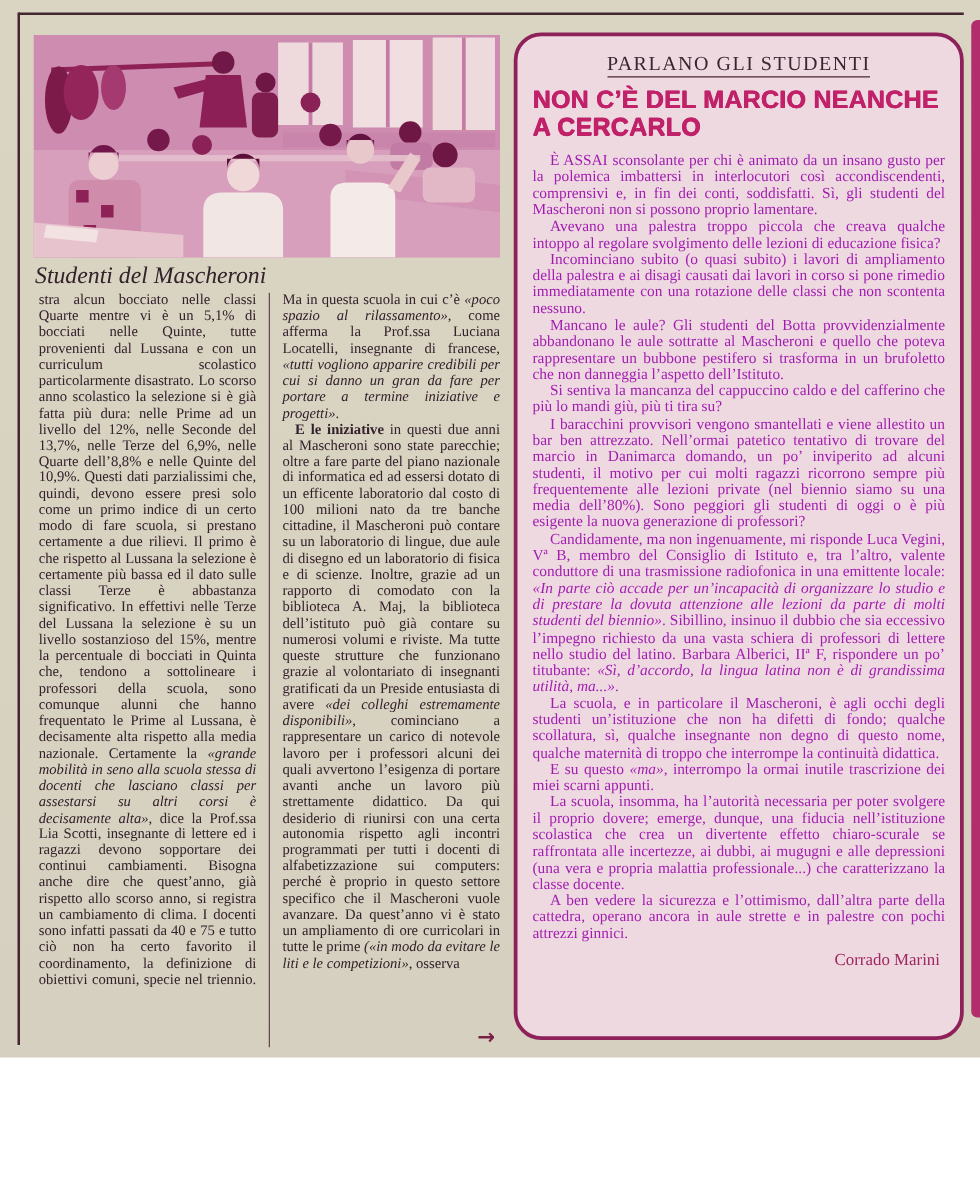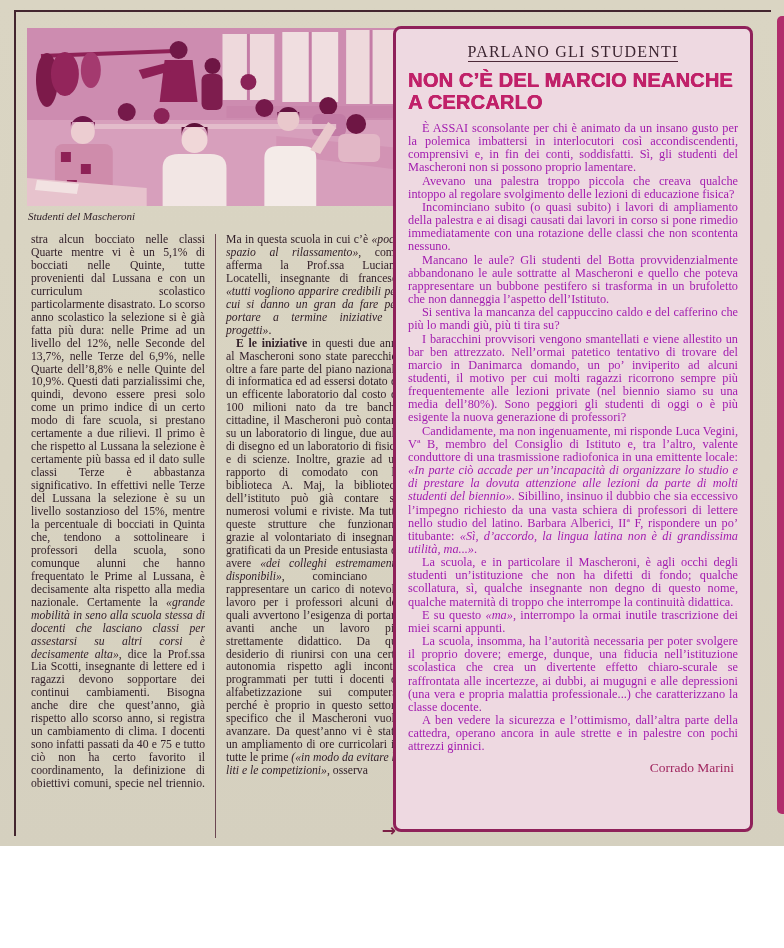--- a/index.html
+++ b/index.html
@@ -12,39 +12,39 @@
     background:linear-gradient(180deg,#dad5c3 0%,#d8d3c1 55%,#d5d0bf 100%);
   }
   .toprule{position:absolute;left:15px;top:10px;width:756px;height:2px;background:#43262f;}
   .leftrule{position:absolute;left:14px;top:10px;width:2px;height:826px;background:#43262f;}
   .rightband{position:absolute;left:777px;top:16px;width:7px;height:798px;
     background:#b12d6c;border-radius:5px 0 0 5px;}
 
   .photo{position:absolute;left:27px;top:28px;width:373px;height:178px;background:#d79fbc;}
   .photo svg{display:block;width:100%;height:100%;}
   .caption{position:absolute;left:28px;top:210px;width:370px;
-    font-style:italic;font-size:11px;color:#32222a;}
+    font-style:italic;font-size:19px;color:#32222a;}
 
   .columns{
     position:absolute;left:31px;top:234px;width:369px;height:604px;overflow:hidden;
     column-count:2;column-gap:21px;column-rule:1px solid #6b4752;
     font-size:11.7px;line-height:12.95px;text-align:justify;color:#33202a;
     hyphens:auto;-webkit-hyphens:auto;
   }
   .columns p{margin:0;text-indent:10px;}
   .columns p:first-child{text-indent:0;}
   span.i{font-style:italic;}
   span.b{font-weight:bold;}
 
   .arrow{position:absolute;left:332px;top:820px;width:64px;text-align:right;
     color:#7c1f46;font-weight:bold;font-size:17px;font-family:"DejaVu Sans",sans-serif;}
 
   .box{
-    position:absolute;left:393px;top:26px;width:360px;height:806px;box-sizing:border-box;
-    background:#eed9e1;border:3px solid #8f215a;border-radius:8px;
+    position:absolute;left:411px;top:26px;width:360px;height:806px;box-sizing:border-box;
+    background:#eed9e1;border:3px solid #8f215a;border-radius:22px;
     padding:12px 12px 8px 12px;
   }
   .kicker{text-align:center;font-size:16px;letter-spacing:1.2px;color:#3c2531;margin:2px 0 0 0;}
   .kicker span{border-bottom:1.5px solid #4d2938;padding-bottom:1px;}
   .headline{
     font-family:"Liberation Sans",sans-serif;font-weight:bold;
     font-size:20px;line-height:22px;color:#c02169;margin:8px 0 9px 0;letter-spacing:0.2px;
     text-shadow:0.5px 0 currentColor, 0 0.4px currentColor;
   }
   .boxbody{

